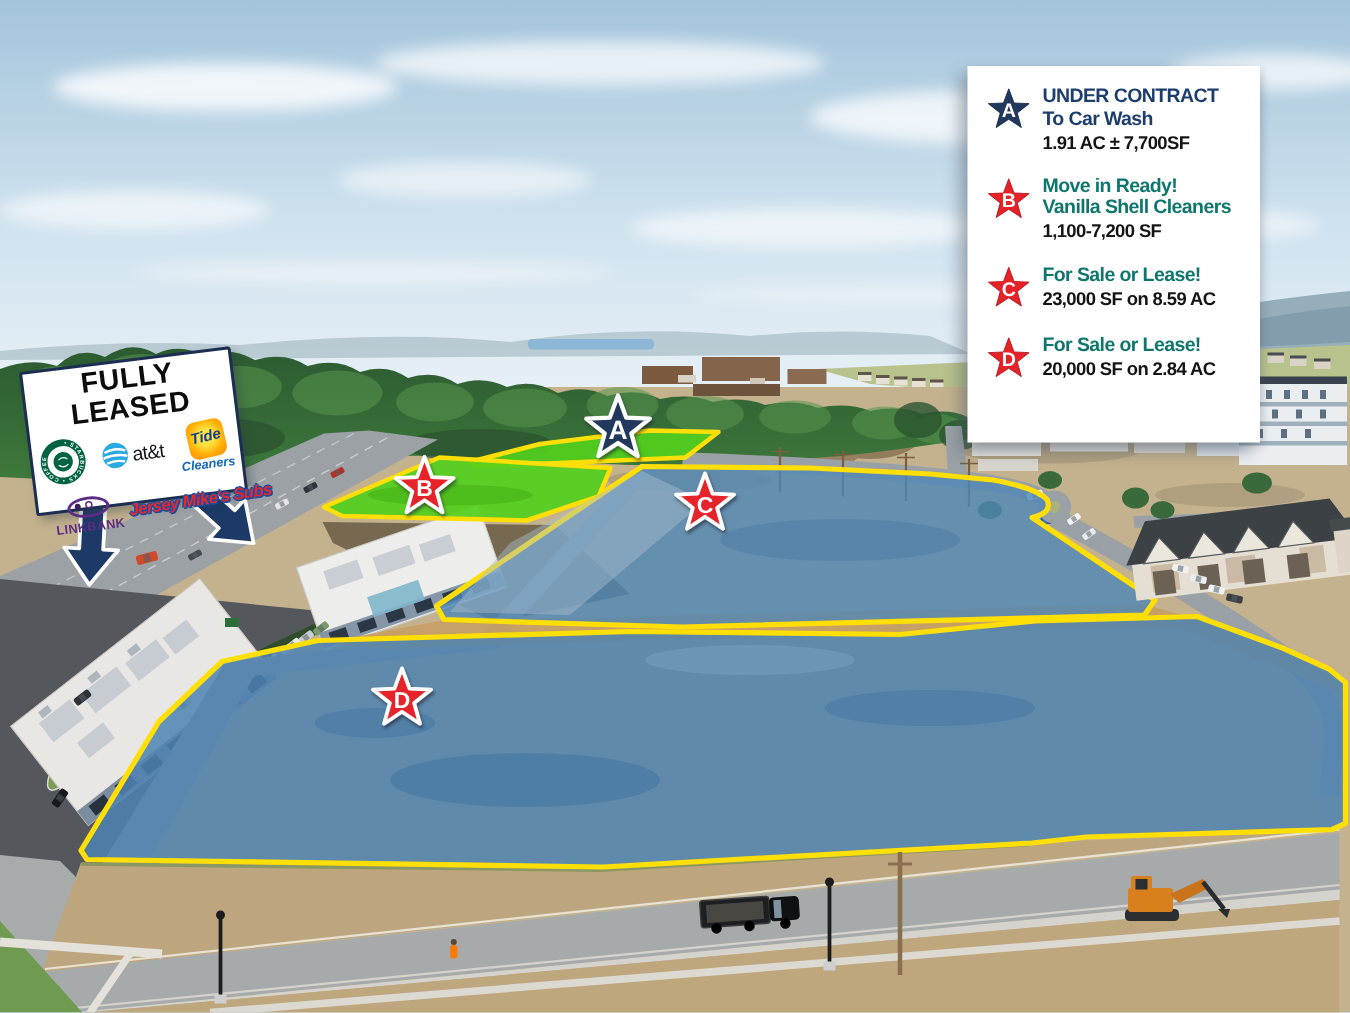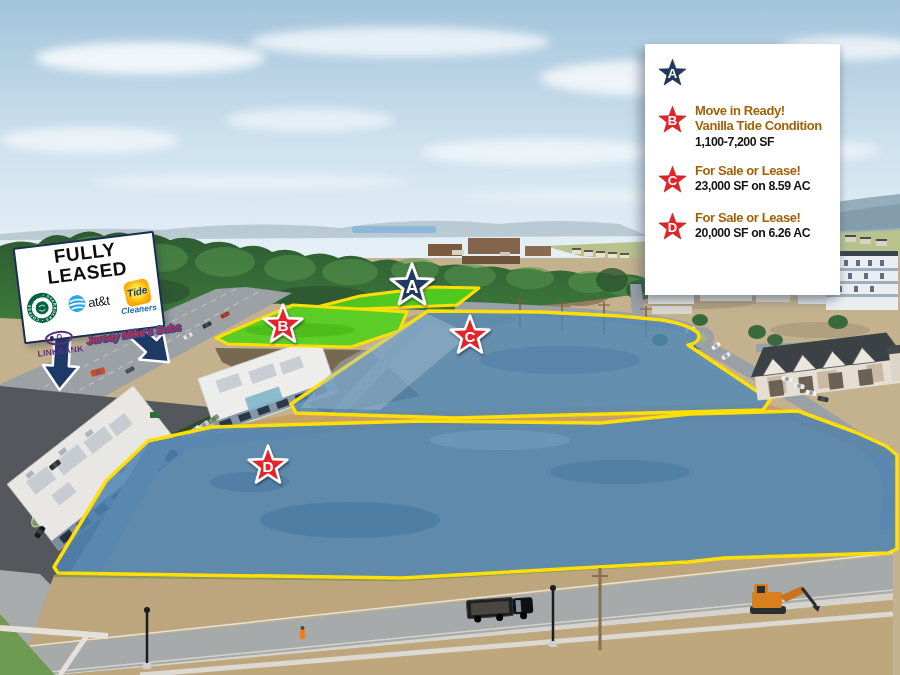--- a/index.html
+++ b/index.html
@@ -10,21 +10,21 @@
 
   
   .legend{position:absolute;left:645px;top:44px;width:195px;height:251px;background:#fff;
           box-shadow:-6px 6px 10px rgba(75,88,104,.45),2px 3px 6px rgba(75,88,104,.25);
           box-sizing:border-box;padding:13px 6px 8px 12px;display:flex;flex-direction:column;gap:15px;z-index:3;}
   .lg-item{display:flex;align-items:flex-start;gap:7px;}
   .lg-star{flex:0 0 auto;margin-top:1px;}
   .lg-txt{display:flex;flex-direction:column;line-height:1.14;letter-spacing:-0.4px;white-space:nowrap;}
   .lg-l{font-weight:bold;font-size:13px;}
   .lg-l.navy{color:#1d3e6d;}
-  .lg-l.red{color:#a16207;}
+  .lg-l.red{color:#0f766e;}
   .lg-detail{font-weight:bold;font-size:12.3px;color:#141414;margin-top:1px;}
 
   
   .sign{position:absolute;left:18px;top:239px;width:142px;height:97px;background:#fff;
         border:2px solid #1c2f52;border-radius:2px;transform:rotate(-7deg);
         box-shadow:3px 4px 6px rgba(50,60,72,.35);box-sizing:border-box;padding:2px 3px;z-index:4;}
   .sign-title{font-size:19px;font-weight:bold;color:#0c0c0d;text-align:center;line-height:1.05;
               letter-spacing:.5px;}
   .sign-row2{display:flex;align-items:center;justify-content:space-between;height:37px;padding:0 1px;margin-top:1px;}
   .att{display:flex;align-items:center;gap:2px;}
@@ -482,30 +482,35 @@
   </div>
 </div>
 
 <div class="legend">
 
   <div class="lg-item">
     <svg class="lg-star" width="31" height="31" viewBox="-26 -26 52 52">
       <use href="#starPath" fill="#20395c" stroke="#16294a" stroke-width="1"></use>
       <text x="0" y="8" text-anchor="middle" font-family="Liberation Sans, sans-serif" font-size="22" font-weight="bold" fill="#ffffff">A</text>
     </svg>
+    <div class="lg-txt">
+      <span class="lg-l navy">UNDER CONTRACT</span>
+      <span class="lg-l navy">To Car Wash</span>
+      <span class="lg-detail">1.91 AC ± 7,700SF</span>
+    </div>
   </div>
 
   <div class="lg-item">
     <svg class="lg-star" width="31" height="31" viewBox="-26 -26 52 52">
       <use href="#starPath" fill="#e62229" stroke="#b3151b" stroke-width="1"></use>
       <text x="0" y="8" text-anchor="middle" font-family="Liberation Sans, sans-serif" font-size="22" font-weight="bold" fill="#ffffff">B</text>
     </svg>
     <div class="lg-txt">
       <span class="lg-l red">Move in Ready!</span>
-      <span class="lg-l red">Vanilla Tide Condition</span>
+      <span class="lg-l red">Vanilla Shell Cleaners</span>
       <span class="lg-detail">1,100-7,200 SF</span>
     </div>
   </div>
 
   <div class="lg-item">
     <svg class="lg-star" width="31" height="31" viewBox="-26 -26 52 52">
       <use href="#starPath" fill="#e62229" stroke="#b3151b" stroke-width="1"></use>
       <text x="0" y="8" text-anchor="middle" font-family="Liberation Sans, sans-serif" font-size="22" font-weight="bold" fill="#ffffff">C</text>
     </svg>
     <div class="lg-txt">
@@ -514,18 +519,18 @@
     </div>
   </div>
 
   <div class="lg-item">
     <svg class="lg-star" width="31" height="31" viewBox="-26 -26 52 52">
       <use href="#starPath" fill="#e62229" stroke="#b3151b" stroke-width="1"></use>
       <text x="0" y="8" text-anchor="middle" font-family="Liberation Sans, sans-serif" font-size="22" font-weight="bold" fill="#ffffff">D</text>
     </svg>
     <div class="lg-txt">
       <span class="lg-l red">For Sale or Lease!</span>
-      <span class="lg-detail">20,000 SF on 6.26 AC</span>
+      <span class="lg-detail">20,000 SF on 2.84 AC</span>
     </div>
   </div>
 
 </div>
 </div>
 
 </body></html>

